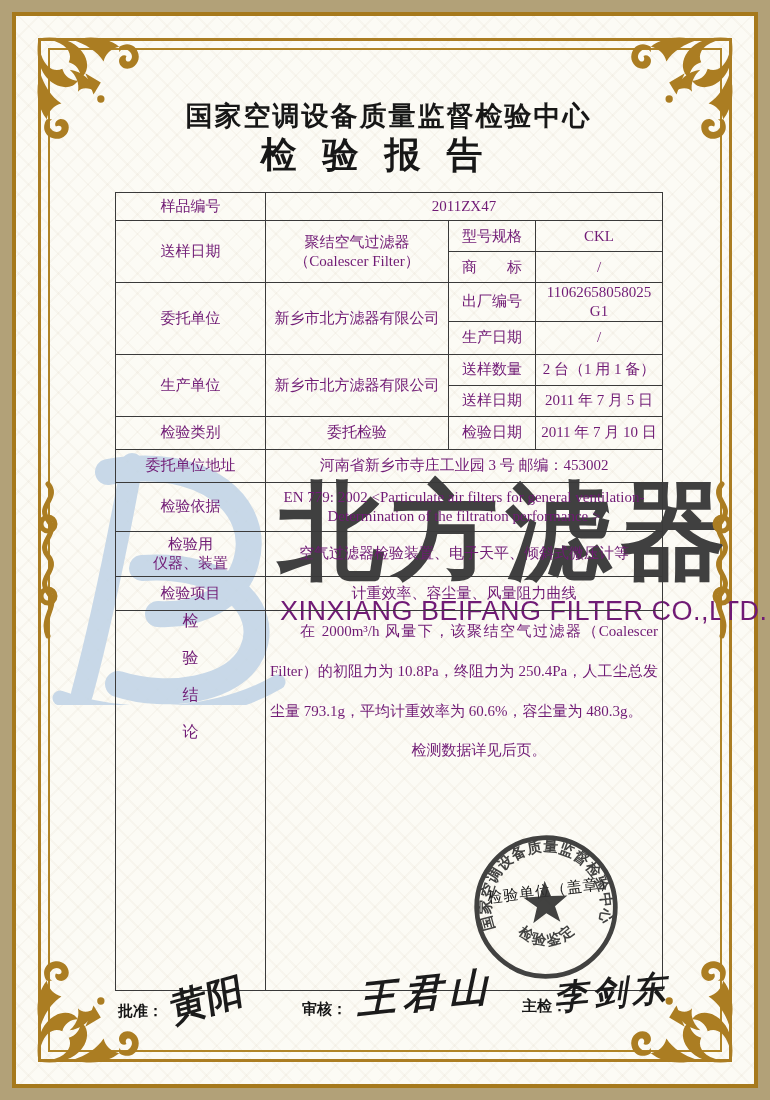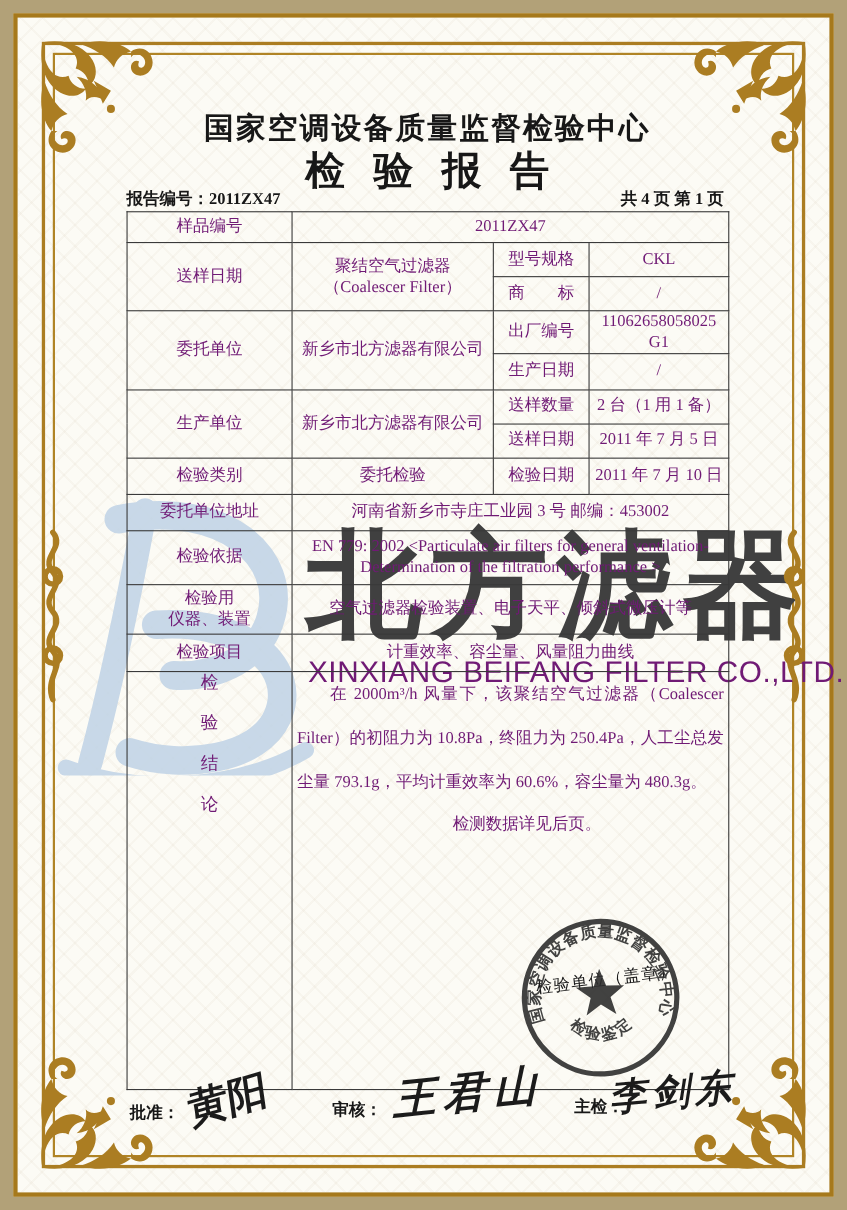--- a/index.html
+++ b/index.html
@@ -25,21 +25,21 @@
   .wm{position:absolute;z-index:0;}
   .wm-b{left:46px;top:450px;width:245px;height:255px;opacity:.85;}
   .wm-cn{left:278px;top:480px;font-family:Liberation Serif, serif;
          font-size:106px;font-weight:bold;color:#404040;letter-spacing:8px;line-height:1;white-space:nowrap;}
   .wm-en{left:280px;top:596px;font-family:"Liberation Sans","DejaVu Sans",sans-serif;
          font-size:27px;color:#701a75;letter-spacing:0.5px;white-space:nowrap;}
 
   
   .center-name{position:absolute;left:115px;top:98px;width:547px;text-align:center;
                font-size:27px;font-weight:bold;letter-spacing:2px;z-index:2;}
-  .doc-title{position:absolute;left:115px;top:131px;width:547px;text-align:center;
+  .doc-title{position:absolute;left:98px;top:131px;width:547px;text-align:center;
              font-size:36px;font-weight:bold;letter-spacing:26px;text-indent:26px;z-index:2;}
   .report-line{position:absolute;left:115px;top:171px;width:547px;font-size:15px;z-index:2;}
   .report-line .left{float:left;font-weight:bold;}
   .report-line .right{float:right;font-weight:bold;padding-right:4px;}
 
   
   table.main{position:absolute;left:115px;top:192px;width:547px;z-index:2;
              border-collapse:collapse;table-layout:fixed;background:transparent;}
   table.main td{border:1px solid #3a3a3a;font-size:15px;text-align:center;
                 padding:0 4px;line-height:1.25;color:#701a75;}
@@ -123,24 +123,20 @@
     <path d="M62,22 C160,4 216,58 200,112 C190,148 152,166 112,164" stroke-width="26"></path>
     <path d="M96,118 C178,112 226,158 206,202 C189,240 122,250 72,234" stroke-width="26"></path>
     <path d="M86,14 C72,90 56,170 36,244" stroke-width="22"></path>
     <path d="M14,248 C80,272 170,268 232,232" stroke-width="15"></path>
   </svg>
   <div class="wm wm-cn">北方滤器</div>
   <div class="wm wm-en">XINXIANG BEIFANG FILTER CO.,LTD.</div>
 
   <div class="center-name">国家空调设备质量监督检验中心</div>
   <div class="doc-title">检验报告</div>
-  <div class="report-line">
-    <span class="left"><span>报告编号：</span><span>2011ZX47</span></span>
-    <span class="right">共 4 页  第 1 页</span>
-  </div>
 
   <table class="main">
     <colgroup>
         <col style="width:150px">
         <col style="width:183px">
         <col style="width:87px">
         <col style="width:127px">
       </colgroup>
     <tbody>
         <tr style="height:28px">

